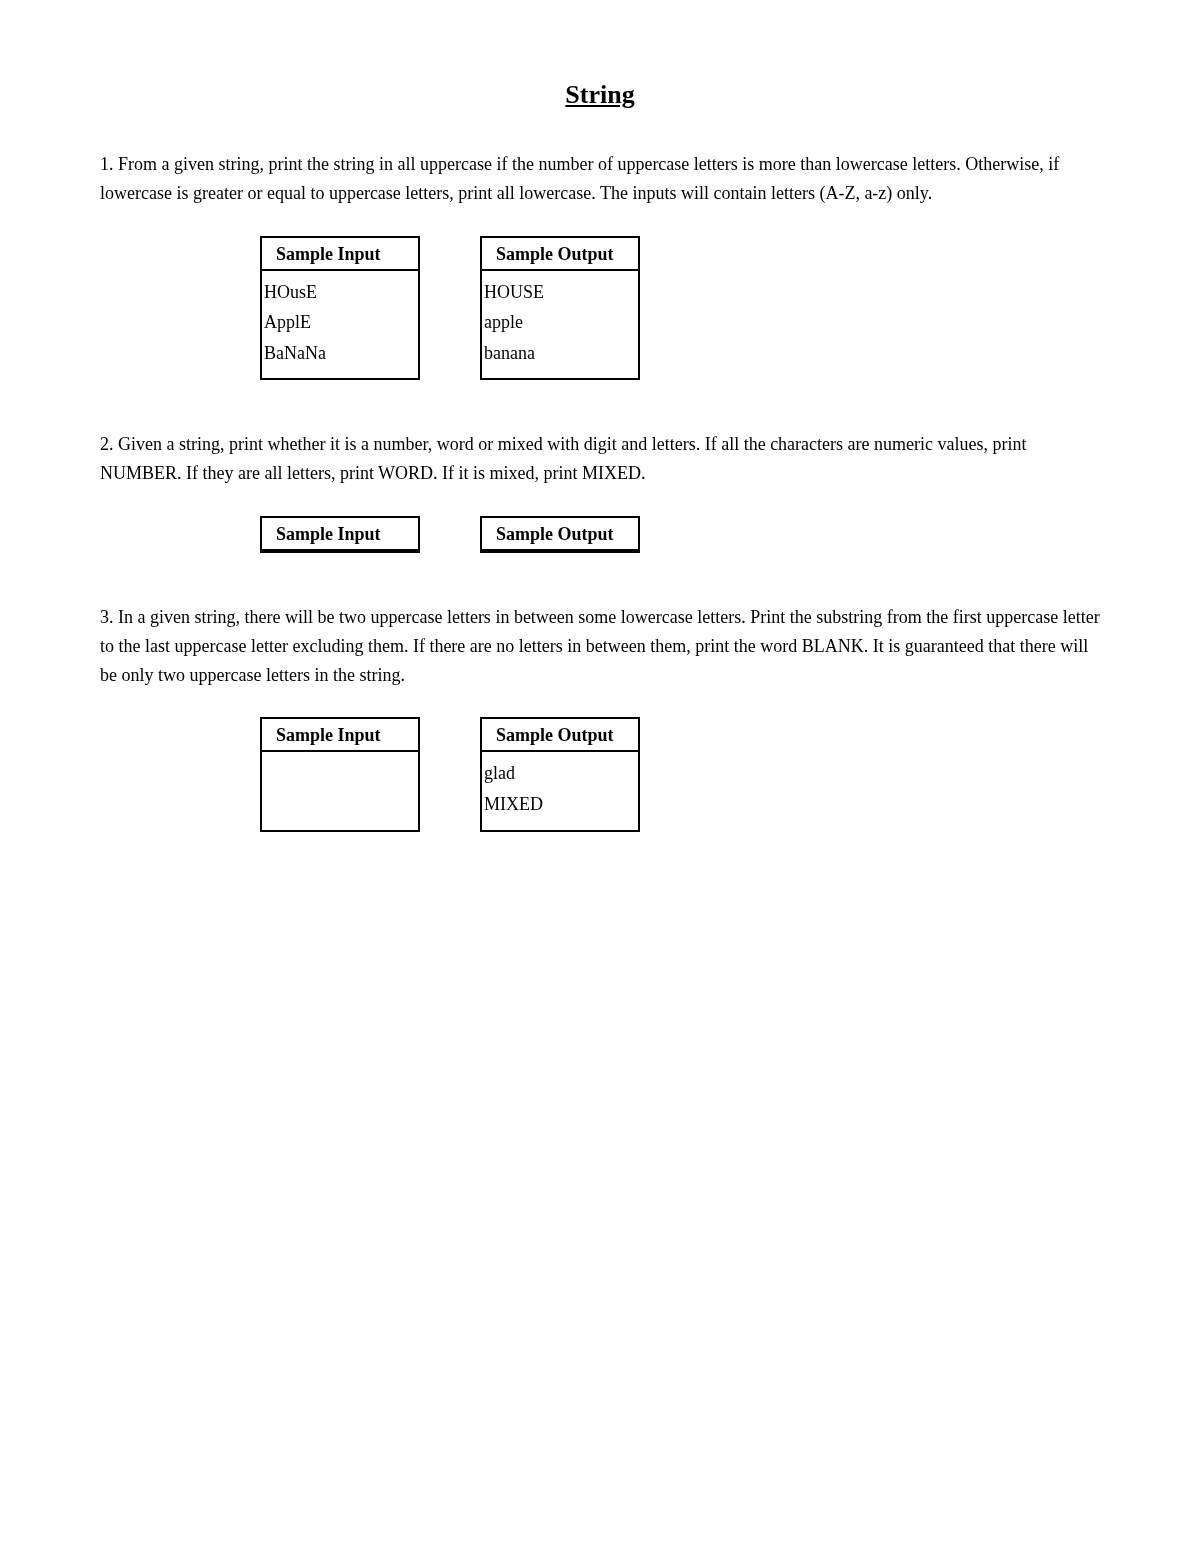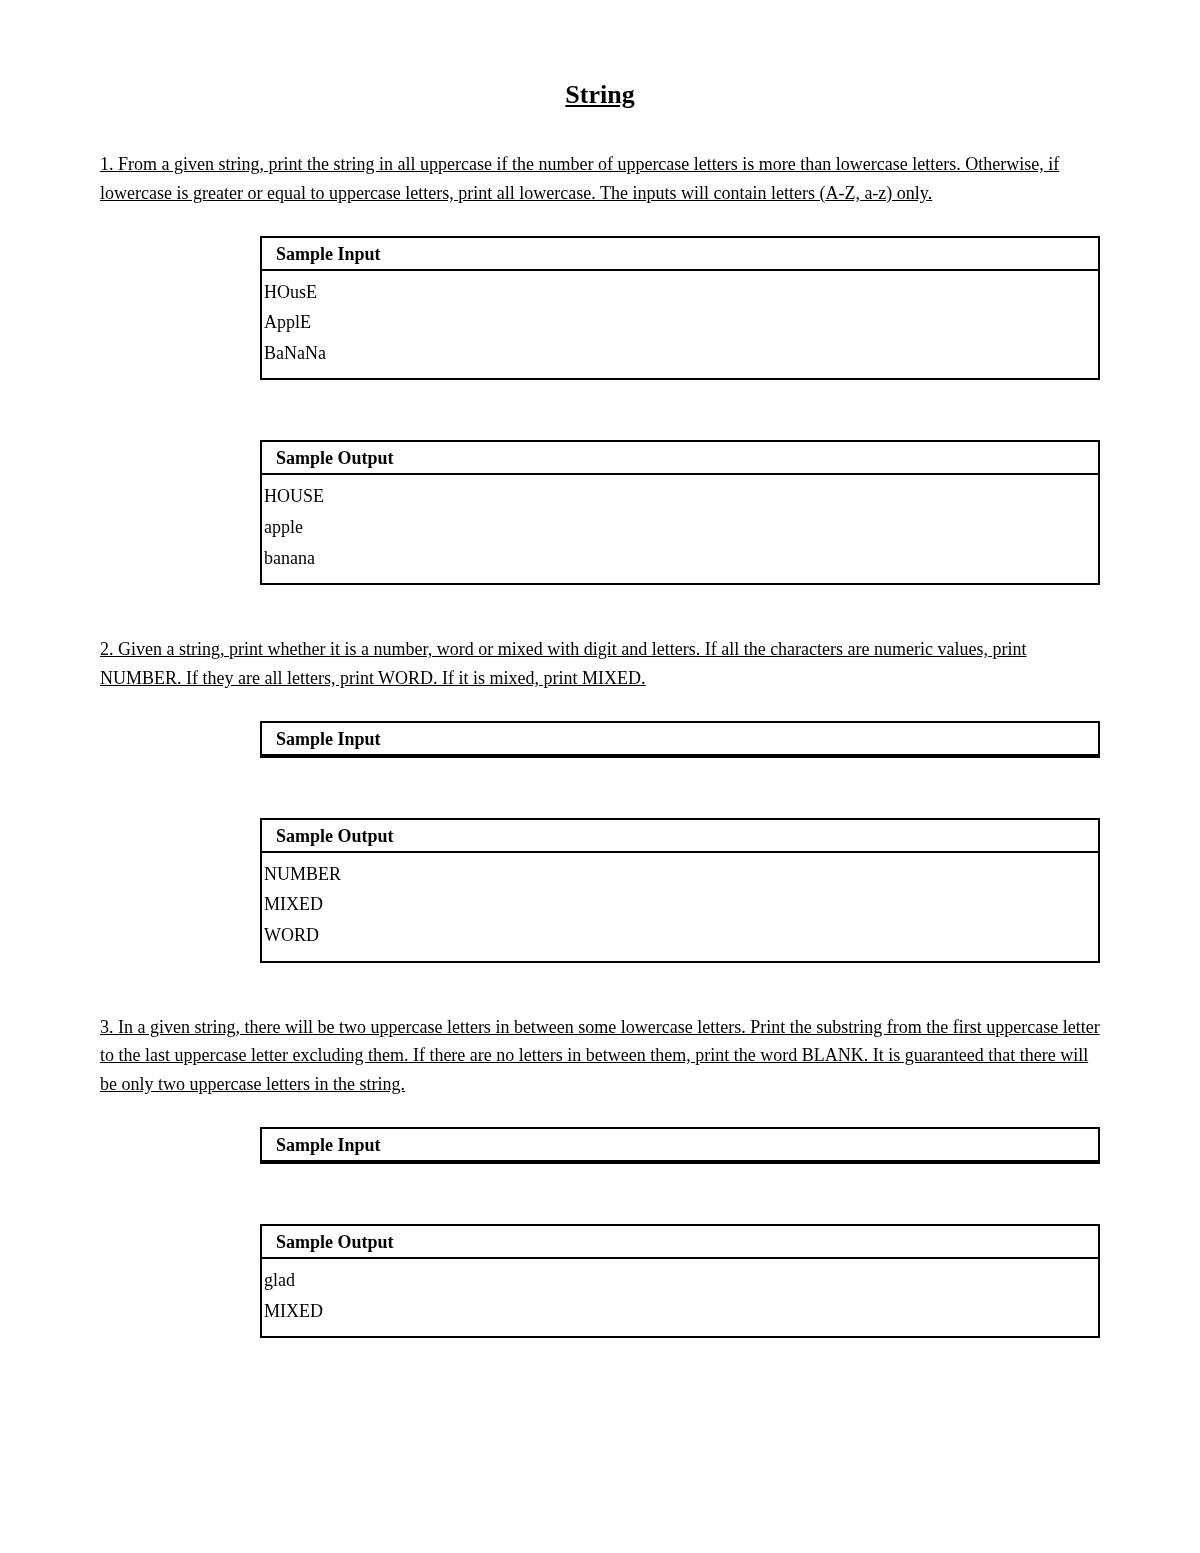--- a/index.html
+++ b/index.html
@@ -26,26 +26,24 @@
       margin-bottom: 40px;
     }
 
     .problem-section {
       margin-bottom: 50px;
     }
 
     .problem-text {
       line-height: 1.6;
       margin-bottom: 28px;
-      text-decoration: underline;
     }
 
     .tables-row {
       display: flex;
-      flex-direction: column;
       gap: 60px;
       margin-left: 160px;
       margin-bottom: 10px;
     }
 
     .sample-table {
       border: 2px solid #000000;
       min-width: 160px;
       padding: 0;
     }
@@ -94,25 +92,20 @@
 </div>
 
 <div class="problem-section">
   <div class="problem-text">2. Given a string, print whether it is a number, word or mixed with digit and letters. If all the characters are numeric values, print NUMBER. If they are all letters, print WORD. If it is mixed, print MIXED.</div>
   <div class="tables-row">
     <div class="sample-table">
       <div class="sample-table-header">Sample Input</div>
     </div>
     <div class="sample-table">
       <div class="sample-table-header">Sample Output</div>
-      <div class="sample-table-body">
-        <div>NUMBER</div>
-        <div>MIXED</div>
-        <div>WORD</div>
-      </div>
     </div>
   </div>
 </div>
 
 <div class="problem-section">
   <div class="problem-text">3. In a given string, there will be two uppercase letters in between some lowercase letters. Print the substring from the first uppercase letter to the last uppercase letter excluding them. If there are no letters in between them, print the word BLANK. It is guaranteed that there will be only two uppercase letters in the string.</div>
   <div class="tables-row">
     <div class="sample-table">
       <div class="sample-table-header">Sample Input</div>
     </div>

